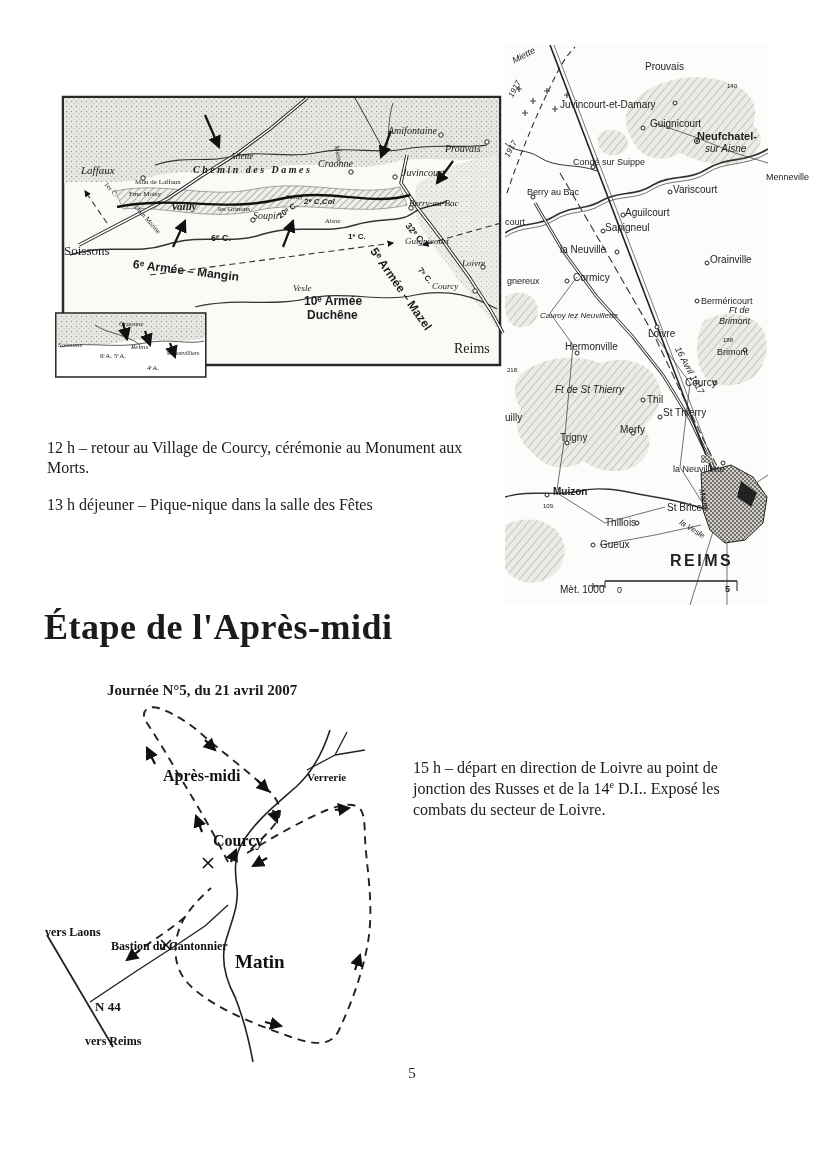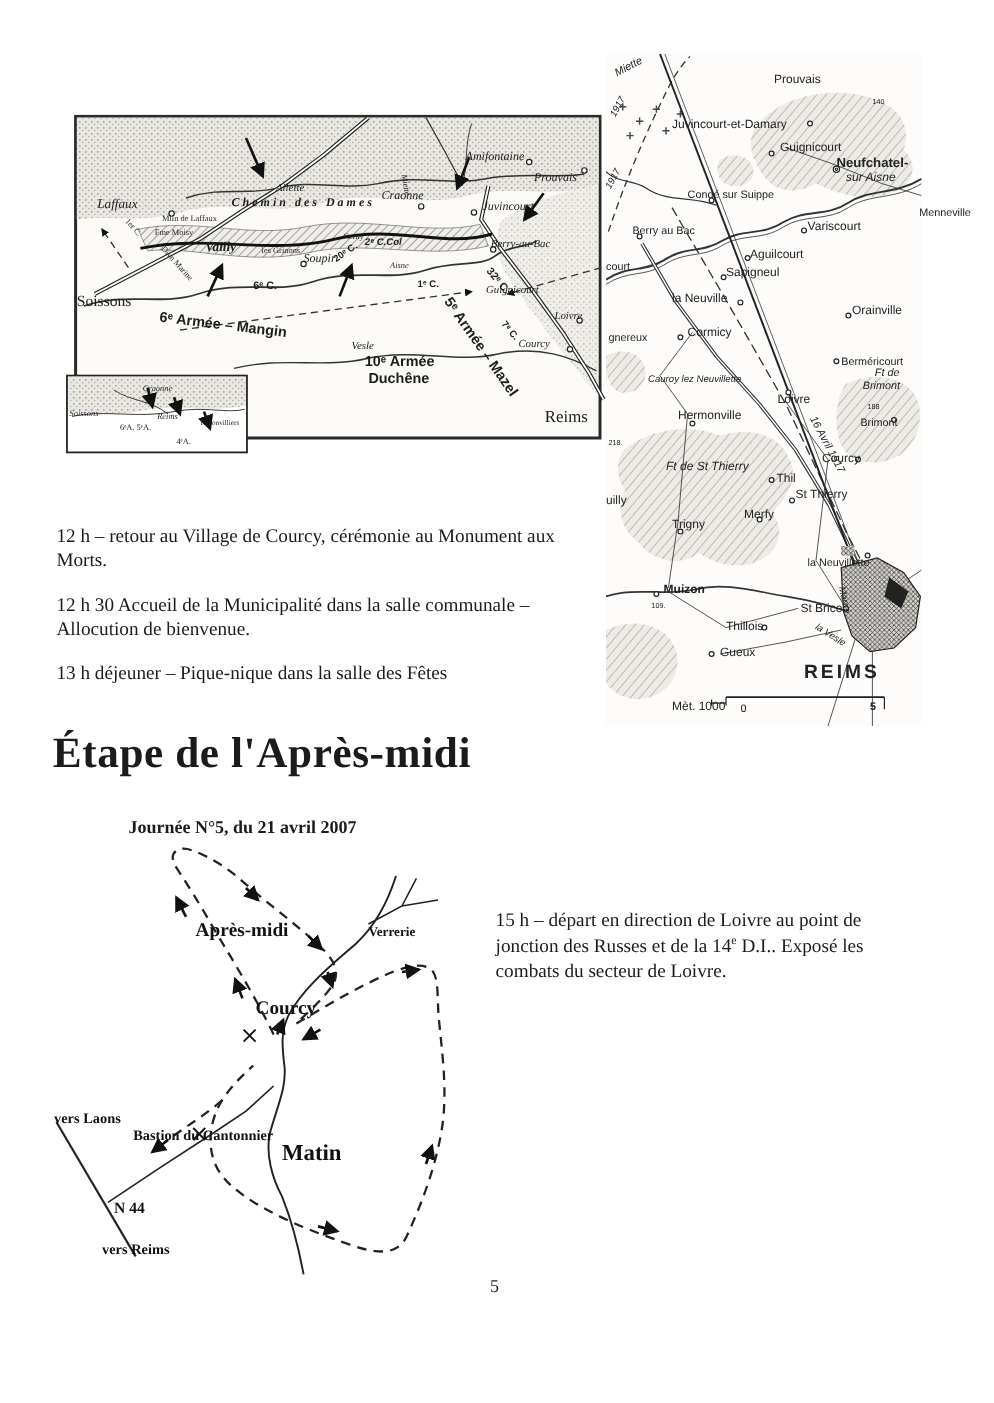--- a/index.html
+++ b/index.html
@@ -270,21 +270,20 @@
       <span class="ml s10" style="left: 95px; top: 495px;">Gueux</span>
       <span class="ml s16 b sp" style="left: 165px; top: 508px;">REIMS</span>
       <span class="ml s10" style="left: 55px; top: 540px;">Mèt. 1000</span>
       <span class="ml s9" style="left: 112px; top: 541px;">0</span>
       <span class="ml s9 b" style="left: 220px; top: 540px;">5</span>
     </div>
 </div>
 
 <div class="abs" id="schedule">
   <p>12 h – retour au Village de Courcy, cérémonie au Monument aux Morts.</p>
-  <p>12 h 30 Accueil de la Municipalité dans la salle communale – Allocution de bienvenue.</p>
   <p>13 h déjeuner – Pique-nique dans la salle des Fêtes</p>
 </div>
 
 <h1 class="abs" id="page-title">Étape de l'Après-midi</h1>
 <h2 class="abs" id="page-subtitle">Journée N°5, du 21 avril 2007</h2>
 
 <div class="mapfig" id="map-sketch" style="left:35px;top:700px;width:370px;height:365px;">
   <svg width="370" height="365" viewBox="0 0 370 365">
     <defs>
       <marker id="sah" markerWidth="8" markerHeight="8" refX="5" refY="3" orient="auto">

